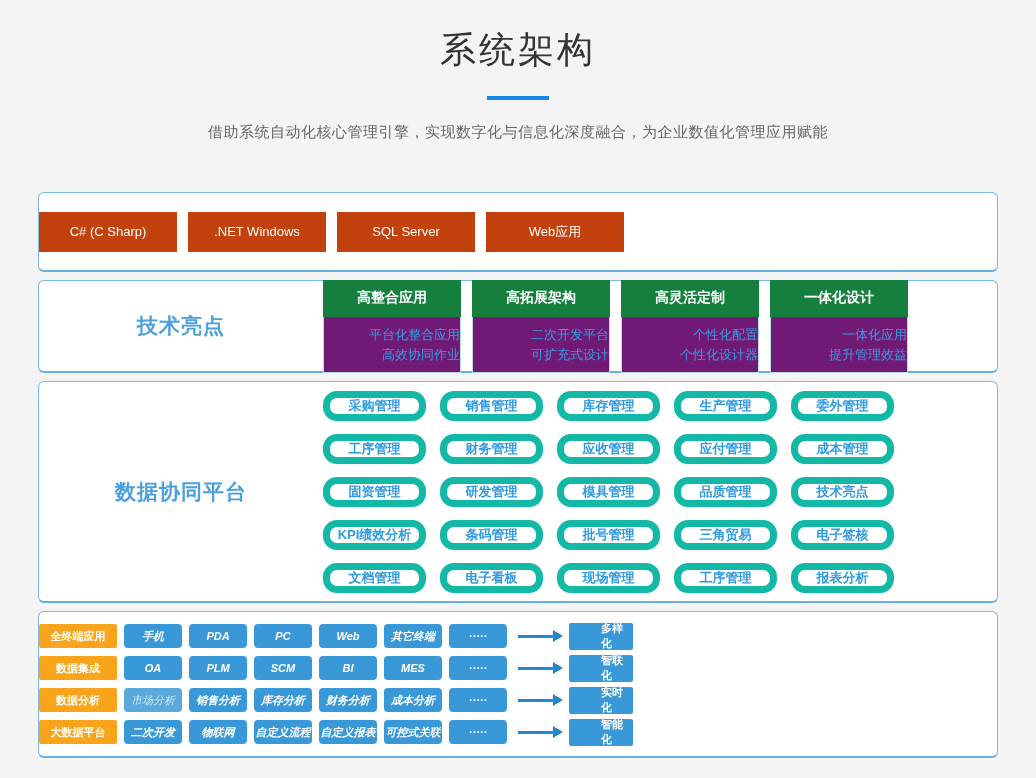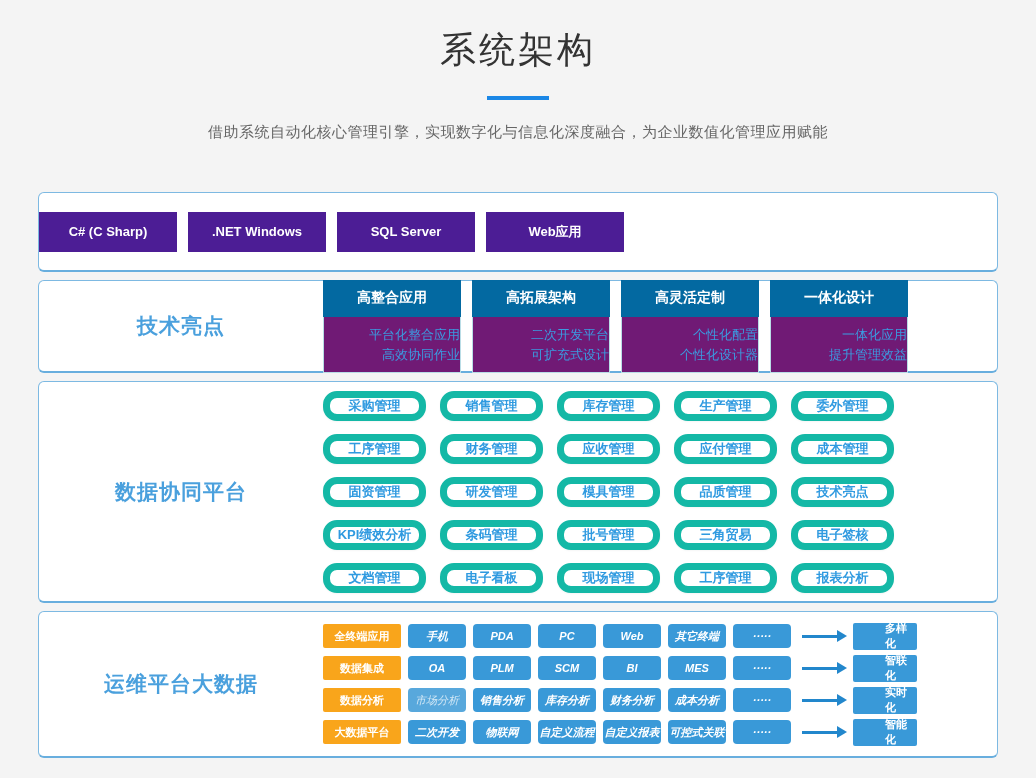--- a/index.html
+++ b/index.html
@@ -57,32 +57,32 @@
     color: #4aa0dd;
     font-weight: 600;
     letter-spacing: 1px;
   }
   .box-content { flex: 1; display: flex; align-items: center; }
 
   
   .tech-btn {
     width: 138px; height: 40px;
     margin-right: 11px;
-    background: #4c1d95;
+    background: #c2410c;
     color: #fff;
-    font-size: 13px; font-weight: 700;
+    font-size: 13px; font-weight: 400;
     display: flex; align-items: center; justify-content: center;
     text-align: center;
   }
 
   
   .card { width: 138px; margin-right: 11px; }
   .card-head {
     height: 37px;
-    background: #0369a1;
+    background: #15803d;
     color: #fff;
     font-size: 14px; font-weight: 700;
     display: flex; align-items: center; justify-content: center;
   }
   .card-body {
     background: #701a75;
     border: 1px solid #b9dde6;
     border-top: none;
     padding: 8px 0 7px;
     text-align: right;
@@ -228,21 +228,20 @@
             <div class="module-btn">文档管理</div>
             <div class="module-btn">电子看板</div>
             <div class="module-btn">现场管理</div>
             <div class="module-btn">工序管理</div>
             <div class="module-btn">报表分析</div>
           </div>
       </div>
     </div>
 
     <div class="box box-bigdata">
-      <div class="box-label">运维平台大数据</div>
       <div class="box-content">
         <div class="bd-rows">
             <div class="bd-row">
               <div class="bd-cat">全终端应用</div>
               <div class="bd-item">手机</div>
               <div class="bd-item">PDA</div>
               <div class="bd-item">PC</div>
               <div class="bd-item">Web</div>
               <div class="bd-item">其它终端</div>
               <div class="bd-item">·····</div>

